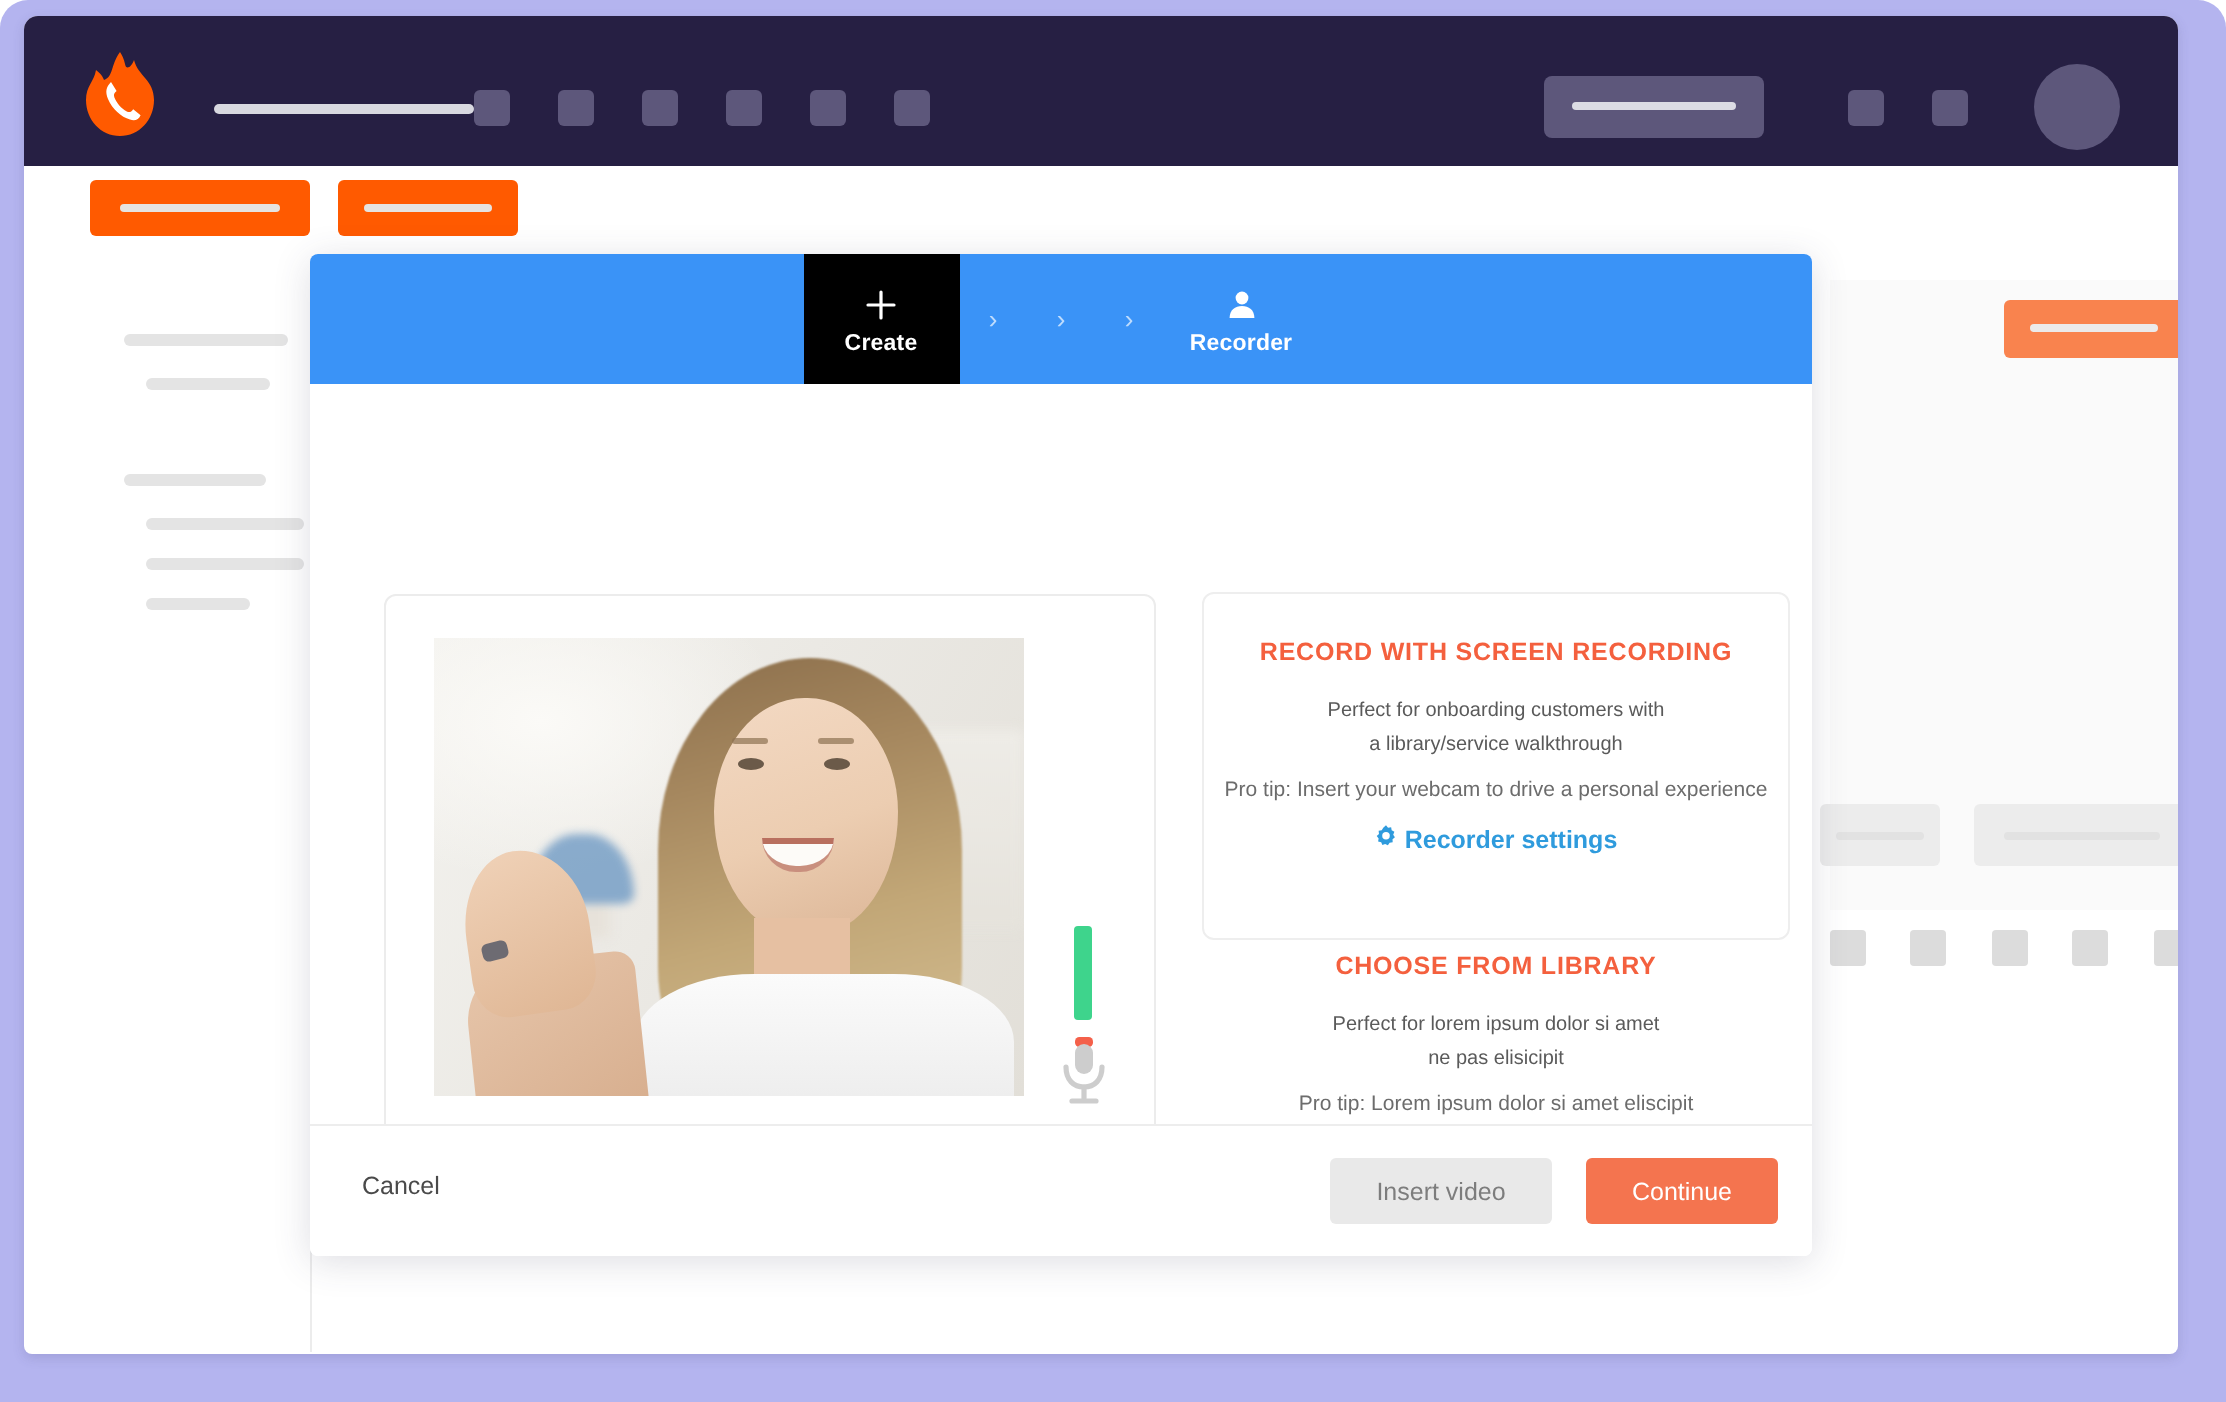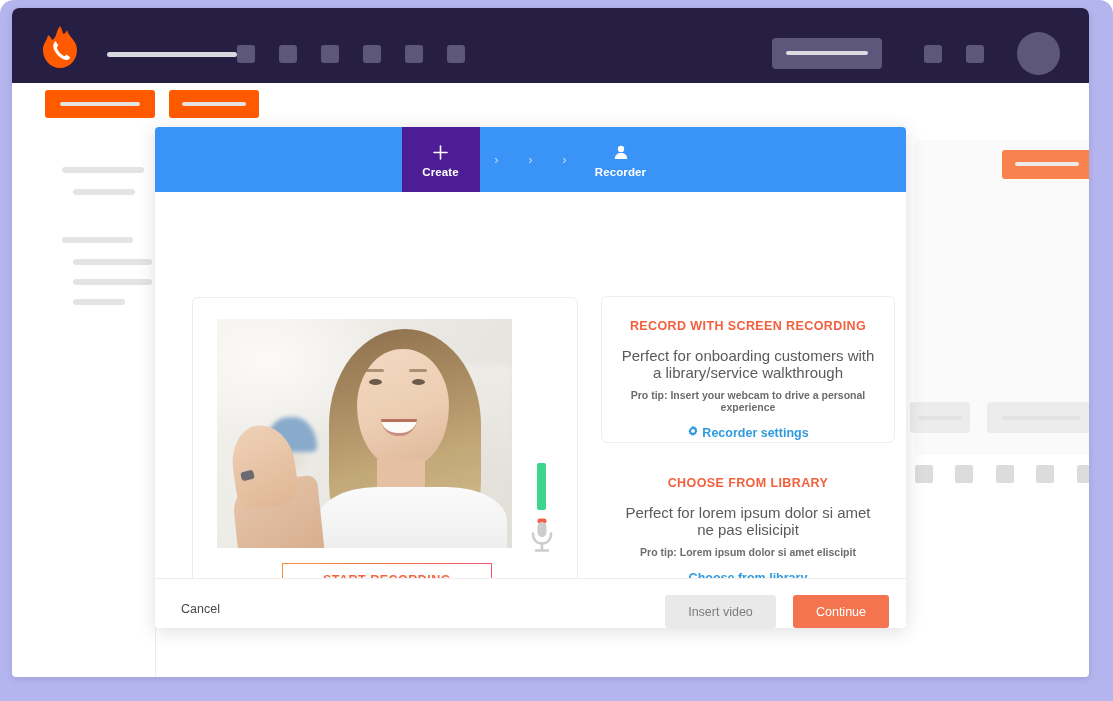--- a/index.html
+++ b/index.html
@@ -175,21 +175,21 @@
   .step {
     width: 78px;
     height: 65px;
     display: flex;
     flex-direction: column;
     align-items: center;
     justify-content: center;
     color: #ffffff;
     cursor: pointer;
   }
-  .step.active { background: #4c1d95; align-items: center; }
+  .step.active { background: #000000; align-items: center; }
   .step .ico {
     height: 22px;
     display: flex;
     align-items: center;
     justify-content: center;
     margin-bottom: 3px;
   }
   .step .lbl {
     font-size: 11.5px;
     font-weight: bold;
@@ -376,66 +376,65 @@
   
   .info-card {
     position: absolute;
     left: 446px;
     width: 294px;
     box-sizing: border-box;
     text-align: center;
   }
   #card-screen-rec {
     top: 104px;
-    height: 147px;
+    height: 174px;
     border: 1px solid #eeeeee;
     border-radius: 6px;
     background: #ffffff;
     padding-top: 22px;
   }
   #card-library {
     top: 262px;
     height: 120px;
     padding-top: 22px;
   }
   .card-title {
     color: #f4603e;
     font-size: 12.5px;
     font-weight: bold;
     letter-spacing: .4px;
     margin-bottom: 14px;
   }
   .card-desc {
     color: #5a5a5a;
-    font-size: 15px;
+    font-size: 10px;
     line-height: 17px;
     margin-bottom: 8px;
     text-align: center;
   }
   .card-tip {
     color: #6c6c6c;
     font-size: 10.5px;
     margin-bottom: 10px;
-    font-weight: bold;
   }
   .card-link {
     color: #2f9bdd;
     font-size: 12.5px;
     font-weight: bold;
     cursor: pointer;
     display: inline-flex;
     align-items: center;
     gap: 3px;
   }
 
   
   #modal-footer {
     position: absolute;
     left: 0; bottom: 0;
-    width: 751px; height: 50px;
+    width: 751px; height: 66px;
     border-top: 1px solid #ededed;
     background: #ffffff;
     box-sizing: border-box;
   }
   #cancel-btn {
     position: absolute;
     left: 26px; top: 23px;
     color: #4a4a4a;
     font-size: 12.5px;
     cursor: pointer;

